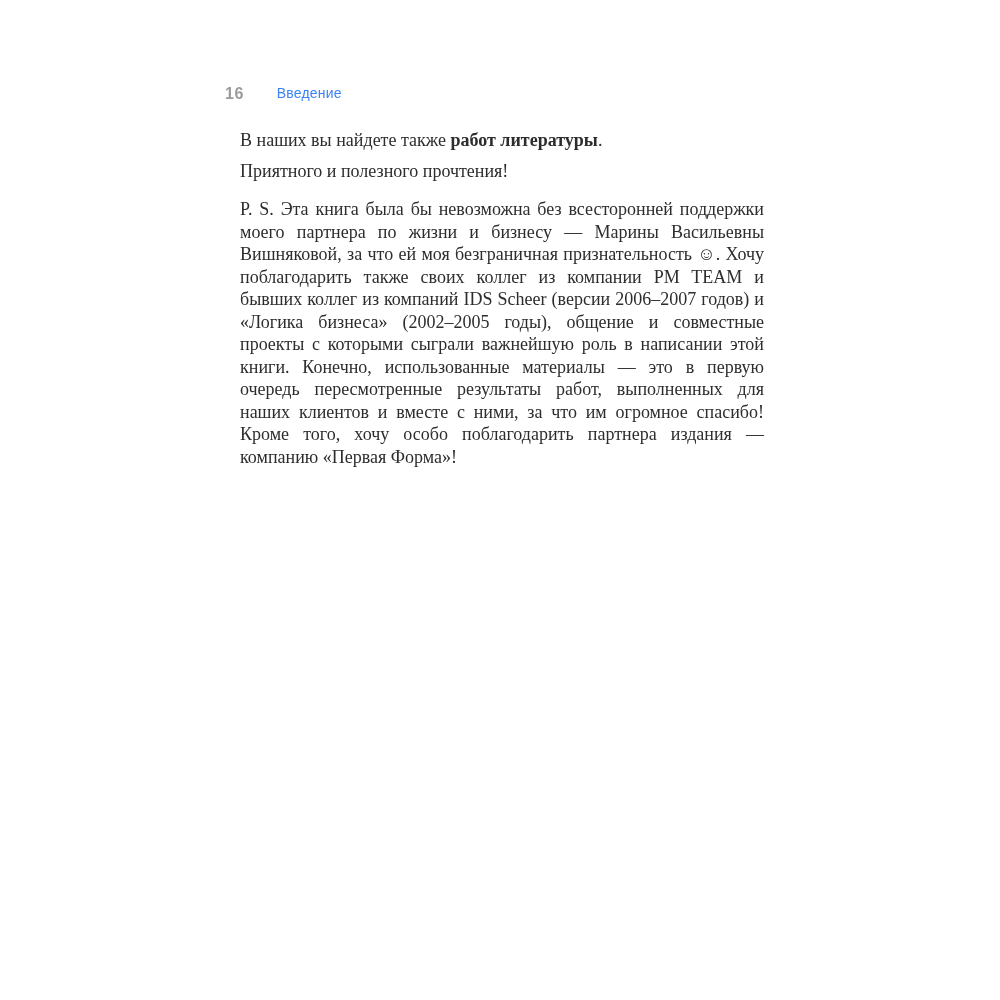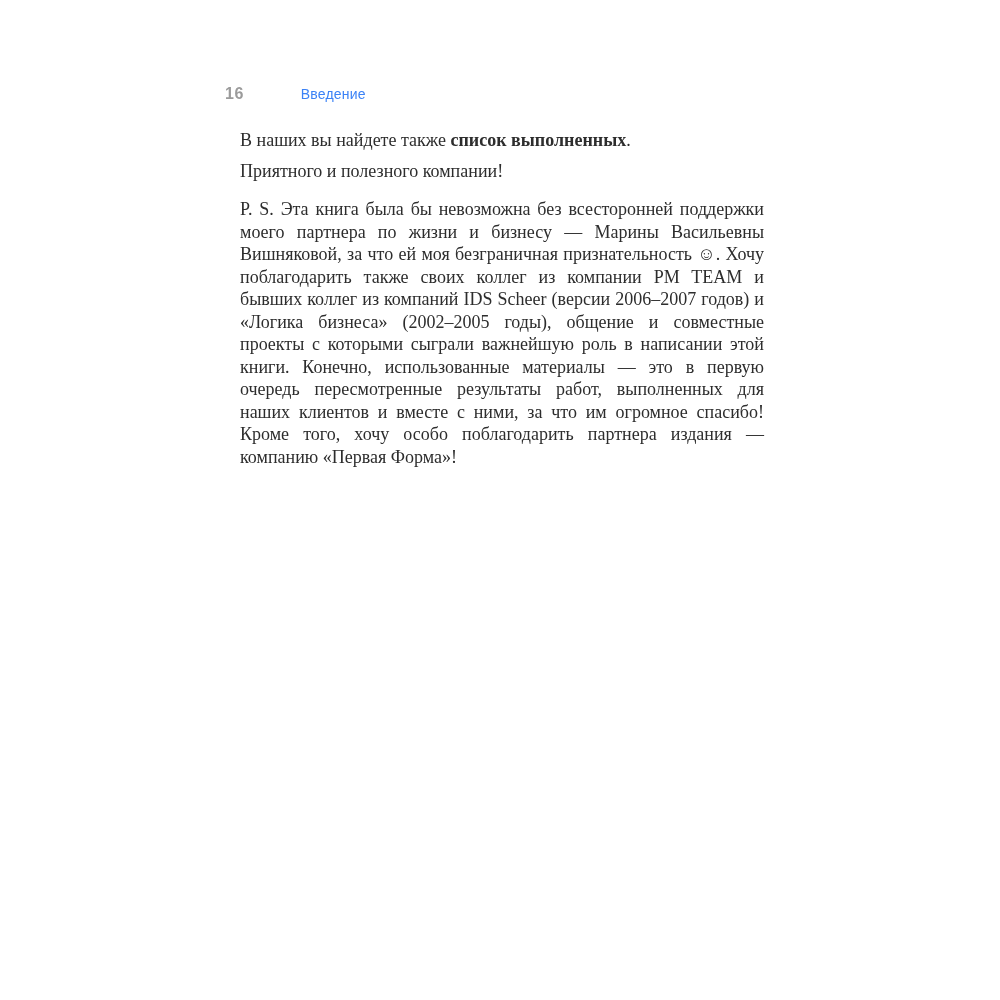--- a/index.html
+++ b/index.html
@@ -12,22 +12,21 @@
     position: relative;
     width: 1000px; height: 1000px;
     background: #ffffff;
     font-family: "Liberation Serif", "DejaVu Serif", serif;
   }
   .page-header {
     position: absolute;
     left: 225px; top: 85px;
     font-family: "Liberation Sans", "DejaVu Sans", sans-serif;
     display: flex;
-    align-items: center;
-    gap: 24px;
+    align-items: flex-start;
   }
   .page-number {
     color: #9b9b9b;
     font-size: 16px;
     font-weight: bold;
     letter-spacing: 0.5px;
   }
   .chapter-title {
     color: #3b82f6;
     font-size: 14px;
@@ -57,21 +56,21 @@
 
 <div class="page">
 
   <header class="page-header">
     <span class="page-number">16</span>
     <span class="chapter-title">Введение</span>
   </header>
 
   <main class="text-block" lang="ru">
 
-    <p class="para para-gap-small"><span>В наших вы найдете также </span><strong>список выполненных</strong><span>.</span></p>
+    <p class="para para-gap-small"><span>В наших вы найдете также </span><strong>работ литературы</strong><span>.</span></p>
 
-    <p class="para para-gap-large">Приятного и полезного компании!</p>
+    <p class="para para-gap-large">Приятного и полезного прочтения!</p>
 
     <p class="para justified">P. S. Эта книга была бы невозможна без всесторонней поддержки моего партнера по жизни и бизнесу — Марины Васильевны Вишняковой, за что ей моя безграничная признательность ☺. Хочу поблагодарить также своих коллег из компании PM TEAM и бывших коллег из компаний IDS Scheer (версии 2006–2007 годов) и «Логика бизнеса» (2002–2005 годы), общение и совместные проекты с которыми сыграли важнейшую роль в написании этой книги. Конечно, использованные материалы — это в первую очередь пересмотренные результаты работ, выполненных для наших клиентов и вместе с ними, за что им огромное спасибо! Кроме того, хочу особо поблагодарить партнера издания — компанию «Первая Форма»!</p>
 
   </main>
 
 </div>
 
 </body></html>

